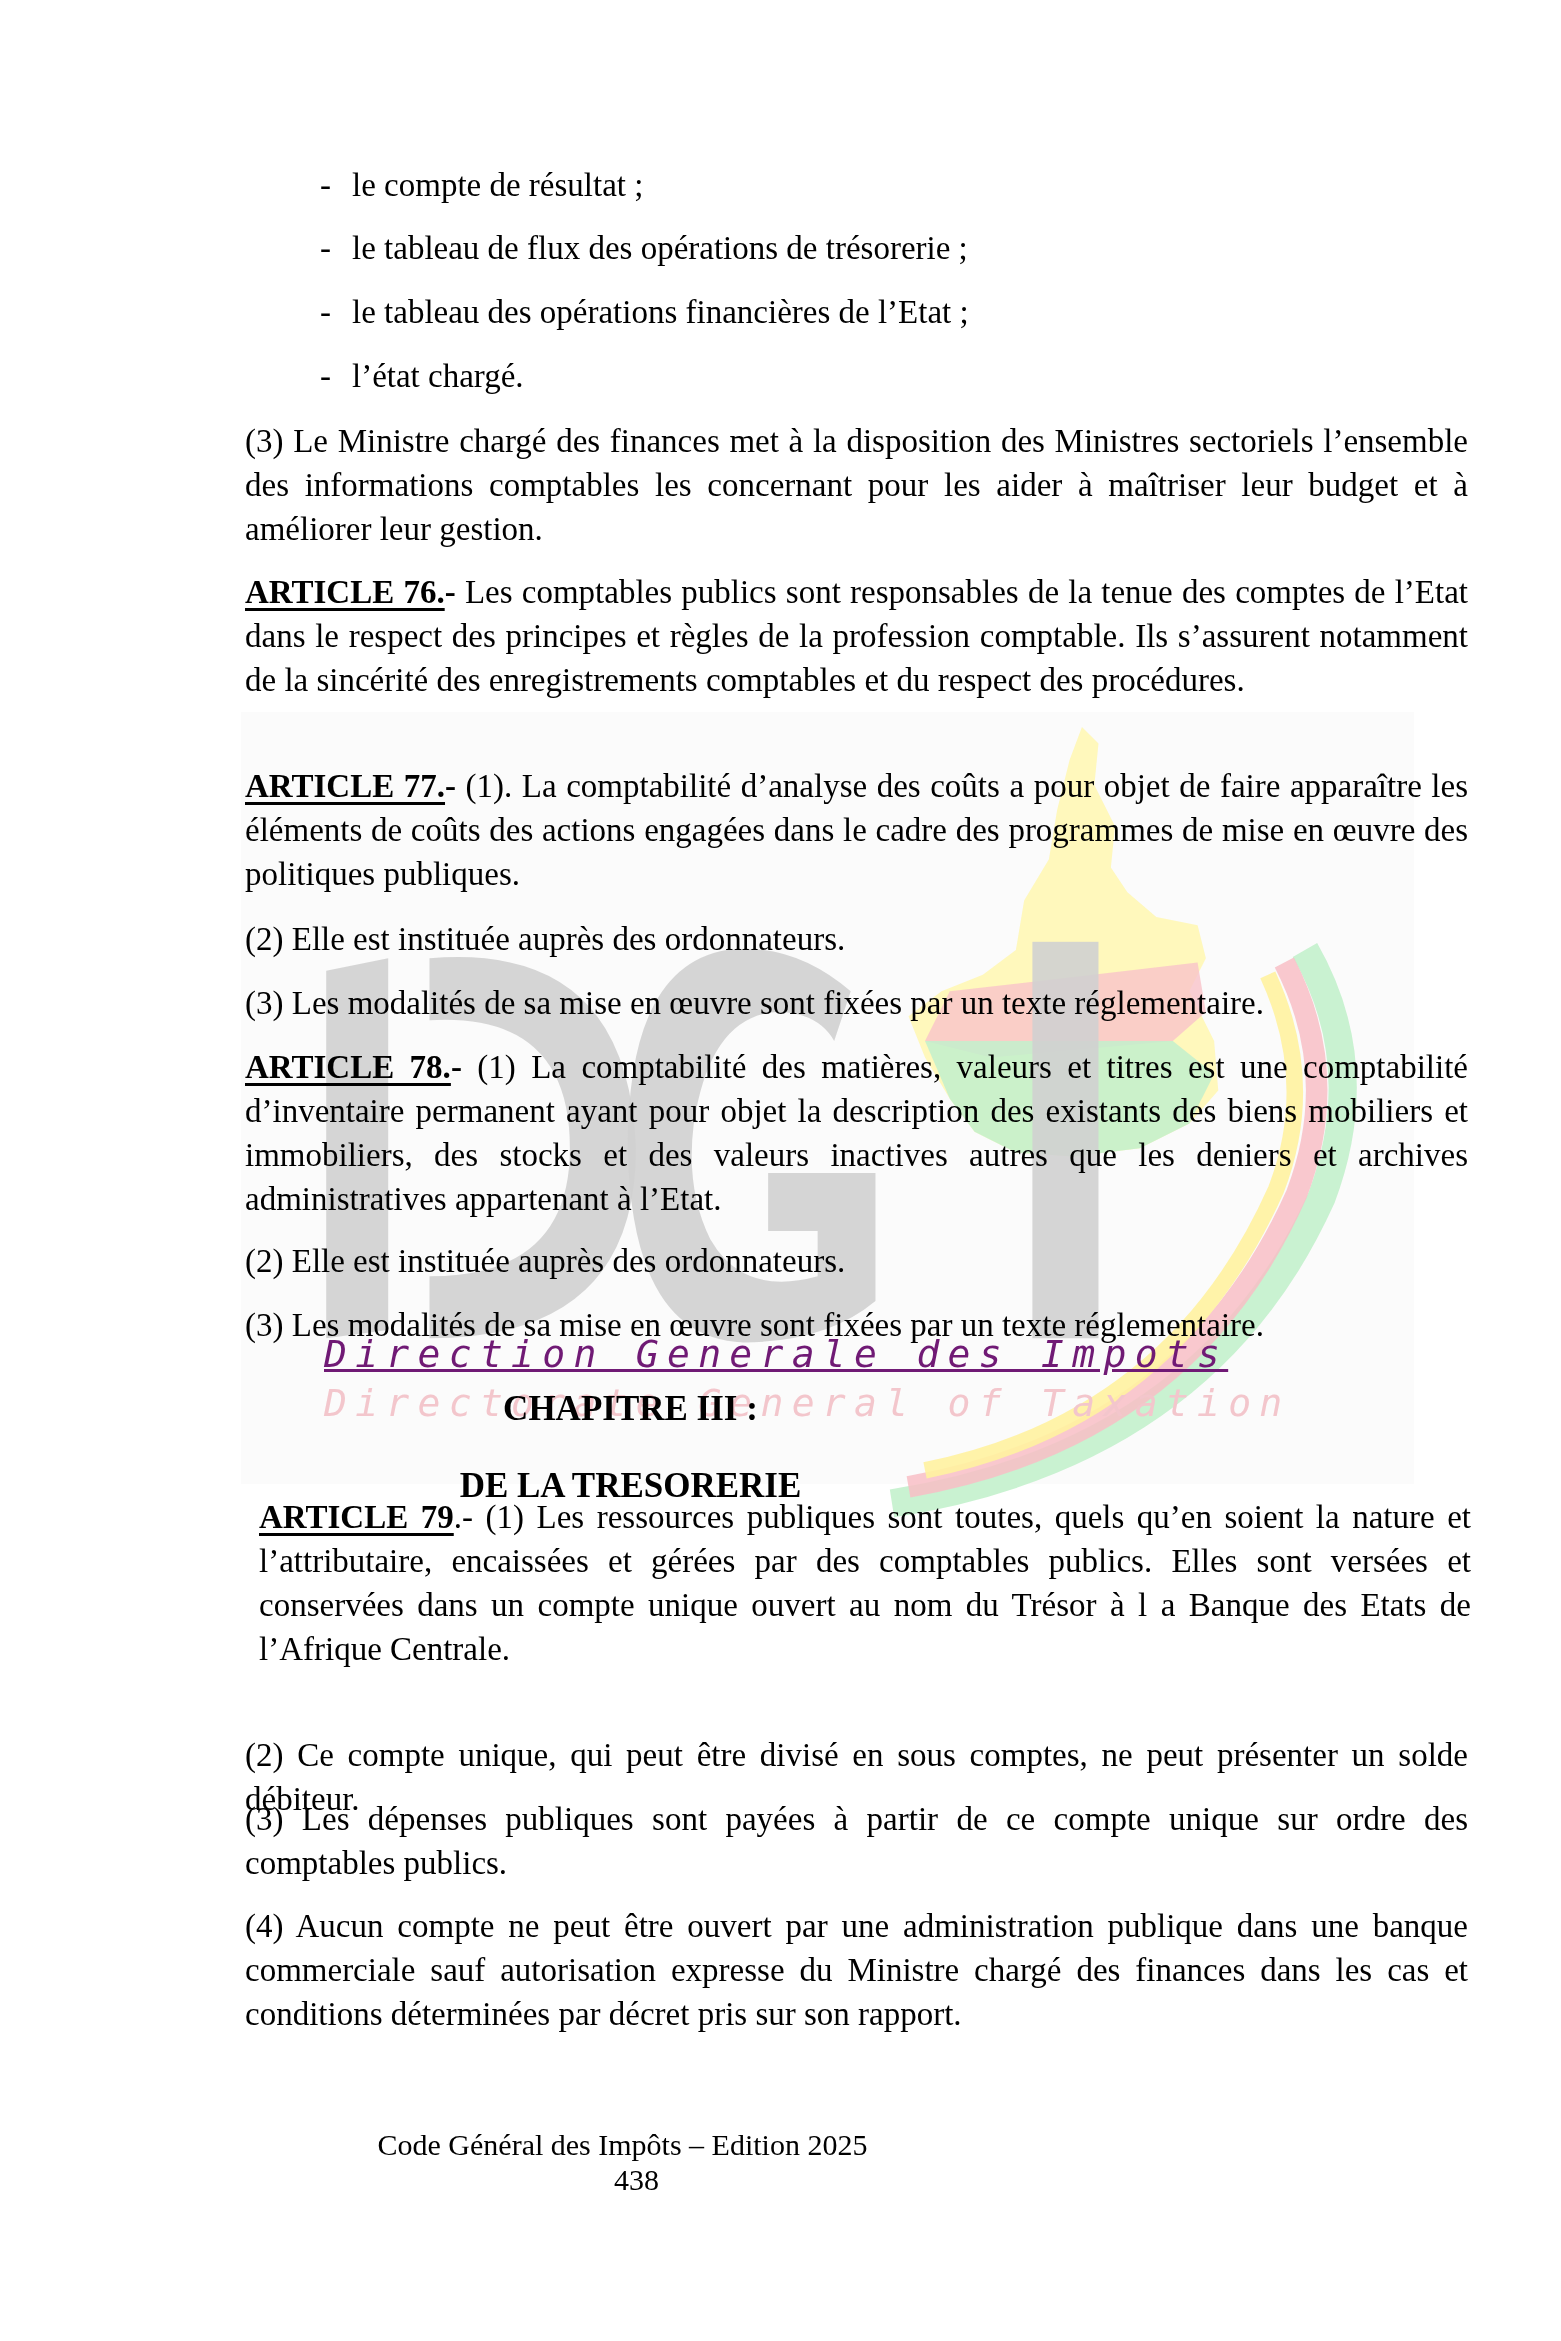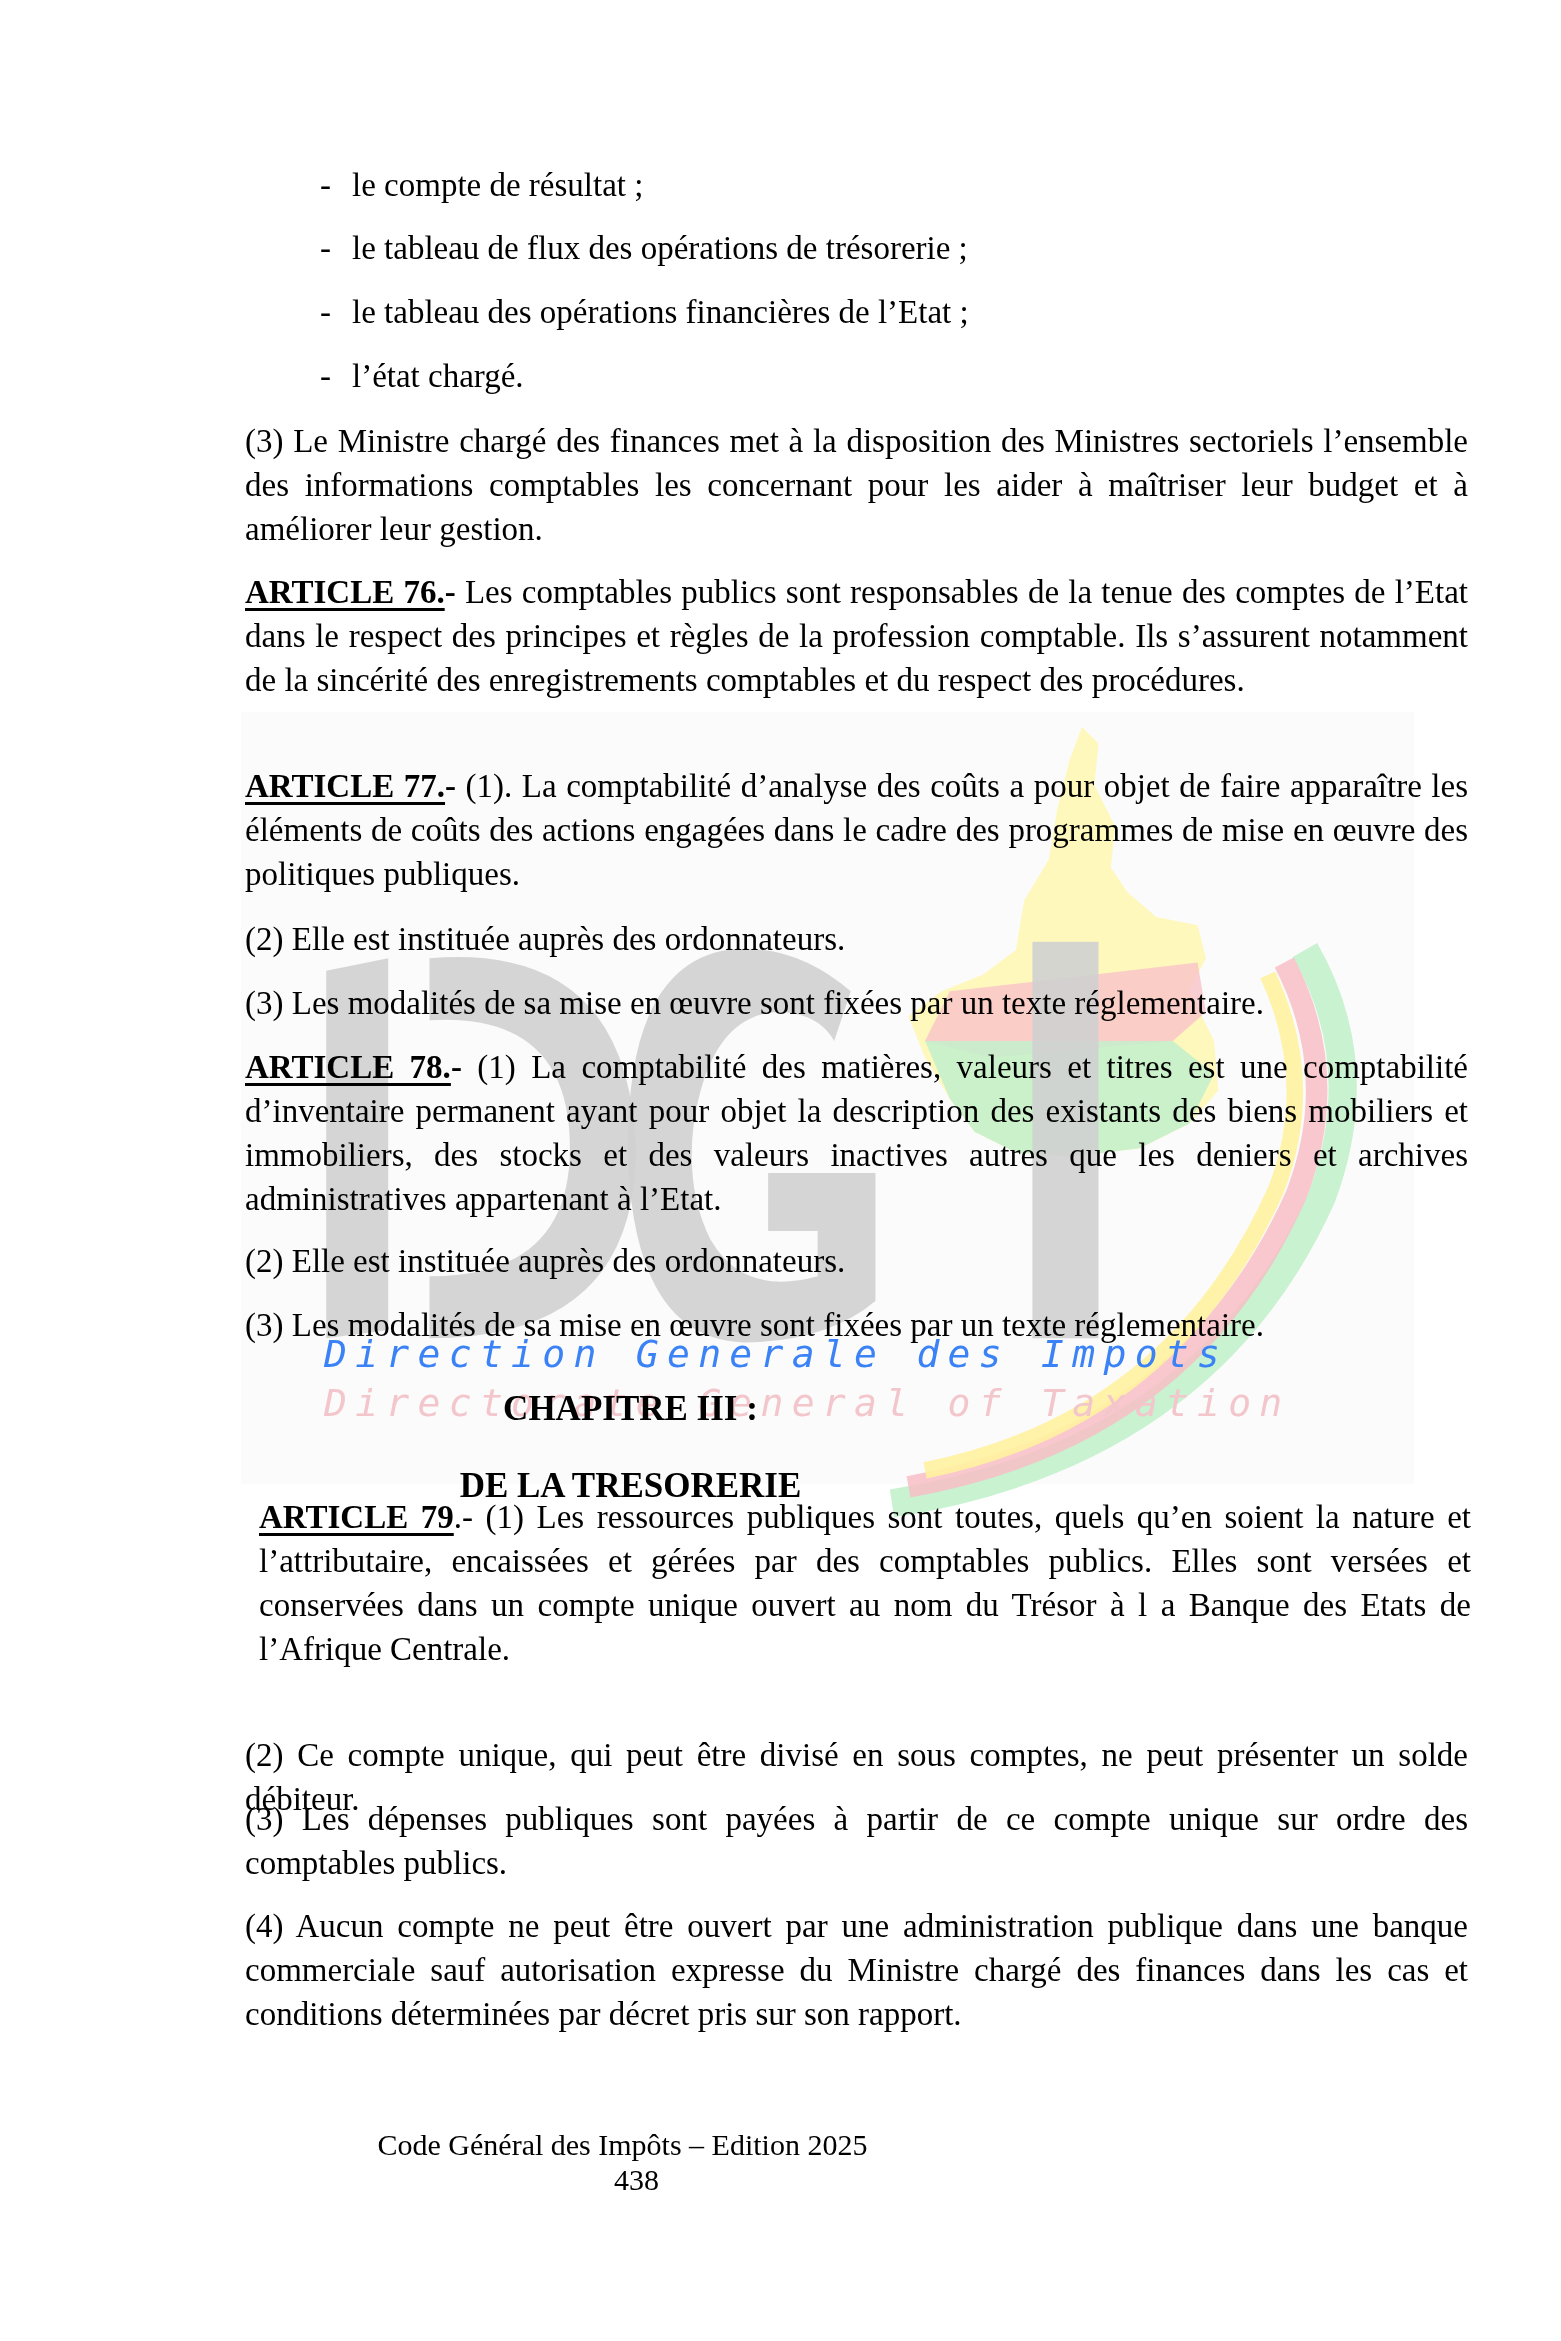--- a/index.html
+++ b/index.html
@@ -4,21 +4,21 @@
 <style>
   html, body { margin: 0; padding: 0; background: #ffffff; }
   body { width: 1561px; height: 2342px; position: relative; overflow: hidden;
          font-family: "Liberation Serif", "DejaVu Serif", serif; color: #000; }
   .page { position: absolute; left: 0; top: 0; width: 1561px; height: 2342px; }
 
   
   .wm { position: absolute; left: 0; top: 0; width: 1561px; height: 2342px; pointer-events: none; z-index: 0; }
   .wm-box { position: absolute; left: 241px; top: 712px; width: 1173px; height: 772px; background: #fbfbfb; }
   .wm-text { position: absolute; font-family: "DejaVu Sans Mono", monospace; letter-spacing: 8.3px; font-size: 38px; font-style: italic; }
-  .wm-text.fr { left: 324px; top: 1332px; color: #3b82f6; }
+  .wm-text.fr { left: 324px; top: 1332px; color: #701a75; text-decoration: underline; }
   .wm-text.en { left: 324px; top: 1381px; color: #f3c6cc; }
 
   .content { position: absolute; left: 0; top: 0; width: 1561px; z-index: 1; }
   .txt { position: absolute; font-size: 33px; line-height: 44px; text-align: justify; text-align-last: left; }
   .p { left: 245px; width: 1223px; }
   .p79 { left: 259px; width: 1212px; font-family: Liberation Serif, serif; }
   .bullet { position: absolute; font-size: 33px; line-height: 44px; }
   .bullet .dash { position: absolute; left: 0; }
   .bullet .btxt { position: absolute; left: 32px; white-space: nowrap; text-align: center; }
   .art { font-weight: bold; text-decoration: underline; text-decoration-thickness: 3.3px; text-underline-offset: 5px; }

